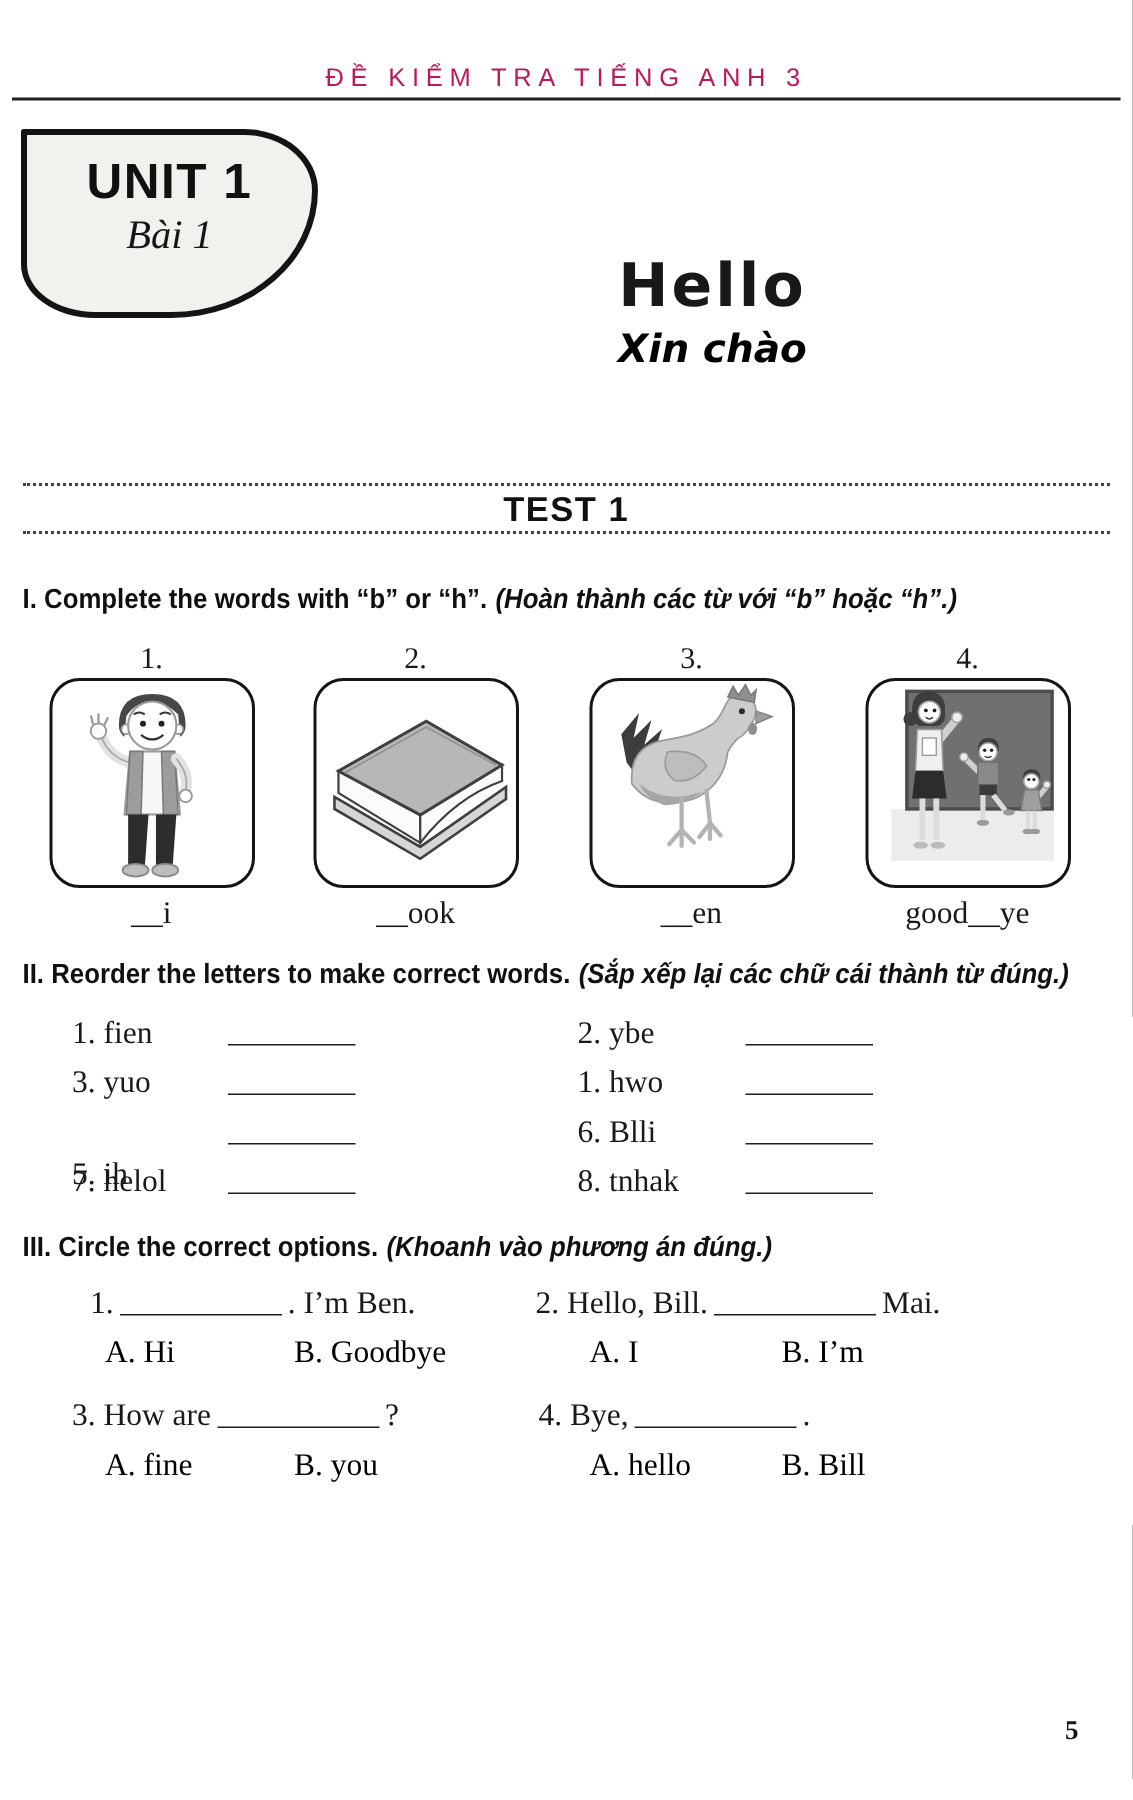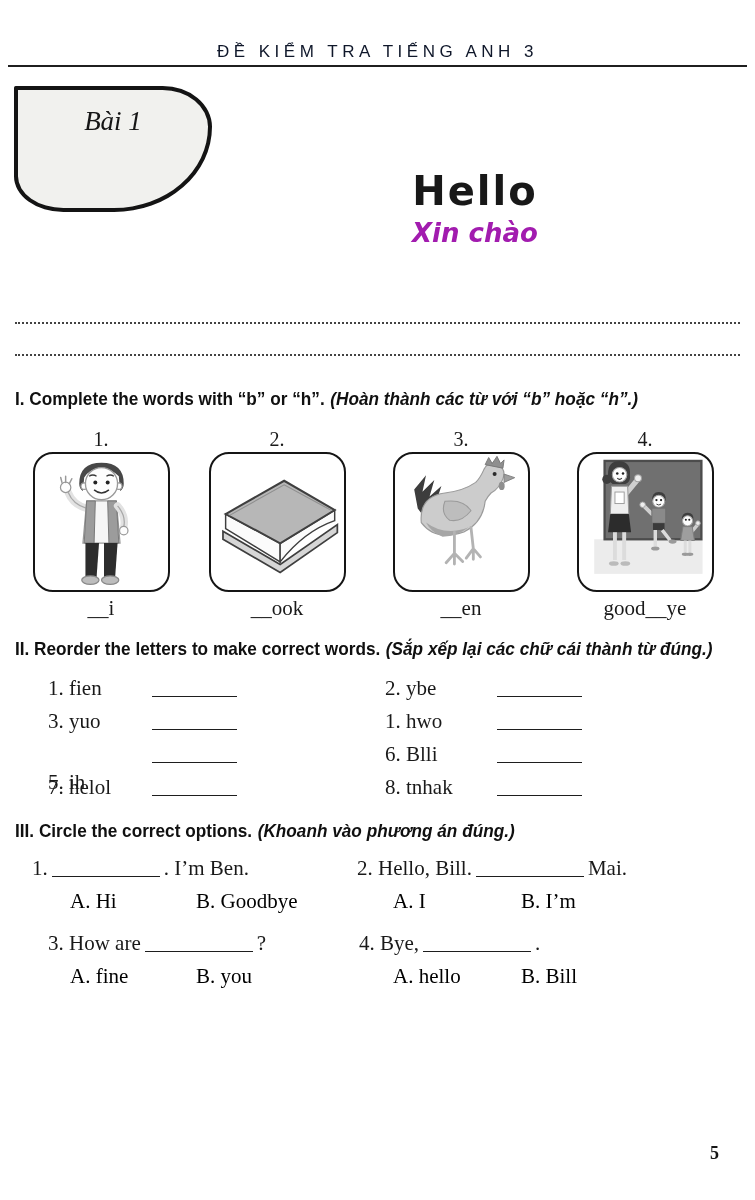--- a/index.html
+++ b/index.html
@@ -2,40 +2,40 @@
 <html><head>
 <meta charset="utf-8">
 <style>
   html,body{margin:0;padding:0;background:#888;}
   .page{position:relative;width:755px;height:1200px;background:#ffffff;margin:0 auto;
         overflow:hidden;font-family:"Liberation Serif",serif;color:#1c1c1c;}
 
   
   .hdr-title{position:absolute;top:42px;left:0;width:755px;text-align:center;
              font-family:"Liberation Sans",sans-serif;font-weight:500;font-size:17px;
-             letter-spacing:4.5px;color:#0f172a;}
+             letter-spacing:4.5px;color:#be185d;}
   .hdr-rule{position:absolute;top:65px;left:8px;width:739px;height:2px;background:#1f1f1f;}
 
   
   .unit-badge{position:absolute;left:14px;top:86px;width:198px;height:126px;
               background:#f1f1ee;border:4px solid #141414;box-sizing:border-box;
               border-radius:2px 58px 115px 58px / 2px 48px 100px 42px;
               text-align:center;padding-top:14px;}
   .unit-name{font-family:"Liberation Sans",sans-serif;font-weight:800;font-size:33px;
              letter-spacing:1px;color:#111;line-height:1.05;}
   .unit-sub{font-family:"Liberation Serif",serif;font-style:italic;font-size:27px;
             color:#161616;margin-top:2px;}
 
   
   .lesson-en{position:absolute;top:168px;left:330px;width:290px;text-align:center;
              font-family:"DejaVu Sans",sans-serif;font-weight:bold;font-size:40px;
              letter-spacing:2px;color:#181818;}
   .lesson-vi{position:absolute;top:218px;left:330px;width:290px;text-align:center;
              font-family:"DejaVu Sans",sans-serif;font-weight:bold;font-style:italic;
-             font-size:26px;color:#a21caf;}
+             font-size:26px;color:#000000;}
 
   
   .dotted-rule{position:absolute;left:15px;width:725px;height:0;border-top:2px dotted #424242;}
   .rule-a{top:322px;} .rule-b{top:354px;}
   .test-label{position:absolute;top:326px;left:0;width:755px;text-align:center;
               font-family:"Liberation Sans",sans-serif;font-weight:800;font-size:23px;
               letter-spacing:1px;color:#111;}
 
   
   .sec-heading{position:absolute;left:15px;white-space:nowrap;
@@ -67,27 +67,29 @@
 </style>
 </head>
 <body>
 
 <div class="page">
 
   <div class="hdr-title">ĐỀ KIỂM TRA TIẾNG ANH 3</div>
   <div class="hdr-rule"></div>
 
   <div class="unit-badge">
+    <div class="unit-name">UNIT 1</div>
     <div class="unit-sub">Bài 1</div>
   </div>
 
   <div class="lesson-en">Hello</div>
   <div class="lesson-vi">Xin chào</div>
 
   <div class="dotted-rule rule-a"></div>
+  <div class="test-label">TEST 1</div>
   <div class="dotted-rule rule-b"></div>
 
   <div class="sec-heading sh1">
     <span>I. Complete the words with “b” or “h”.</span><span class="h-vi">(Hoàn thành các từ với “b” hoặc “h”.)</span>
   </div>
 
   <div class="pic-col pc1">
     <div class="pic-num">1.</div>
     <div class="pic-box">
       <svg viewBox="0 0 100 110">
@@ -218,21 +220,21 @@
 
   <div class="s2-item" style="left:48px;top:775px;">7. helol</div>
   <div class="s2-blank" style="left:152px;top:777px;"></div>
   <div class="s2-item" style="left:385px;top:775px;">8. tnhak</div>
   <div class="s2-blank" style="left:497px;top:777px;"></div>
 
   <div class="sec-heading sh3">
     <span>III. Circle the correct options.</span><span class="h-vi">(Khoanh vào phương án đúng.)</span>
   </div>
 
-  <div class="s3-q" style="left:32px;top:856px;text-align:center;">
+  <div class="s3-q" style="left:60px;top:856px;text-align:center;">
     <span>1.</span><span class="blank-inline"></span><span>. I’m Ben.</span>
   </div>
   <div class="s3-q" style="left:357px;top:856px;">
     <span>2. Hello, Bill.</span><span class="blank-inline"></span><span>Mai.</span>
   </div>
 
   <div class="s3-opt" style="left:70px;top:889px;">A. Hi</div>
   <div class="s3-opt" style="left:196px;top:889px;">B. Goodbye</div>
   <div class="s3-opt" style="left:393px;top:889px;">A. I</div>
   <div class="s3-opt" style="left:521px;top:889px;">B. I’m</div>

